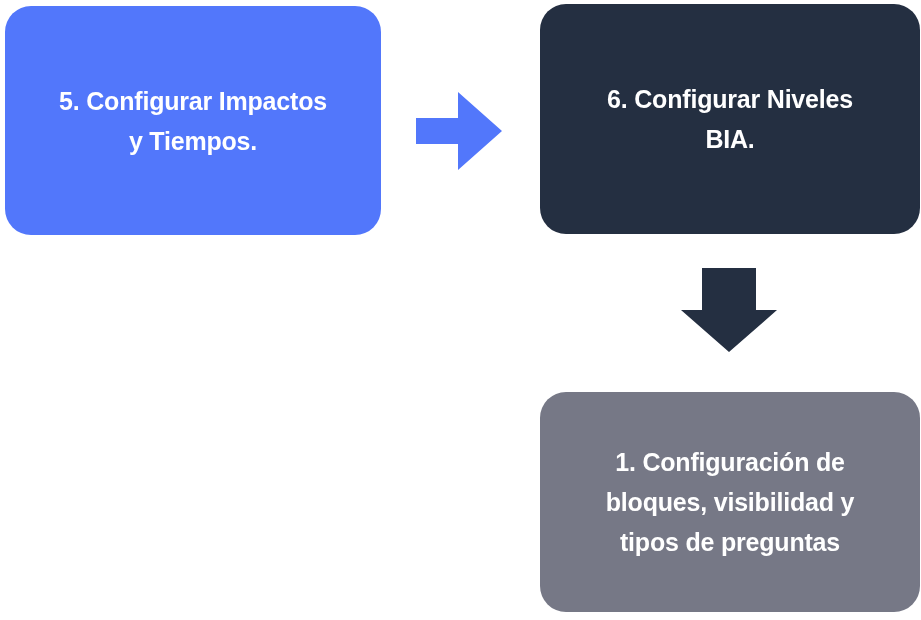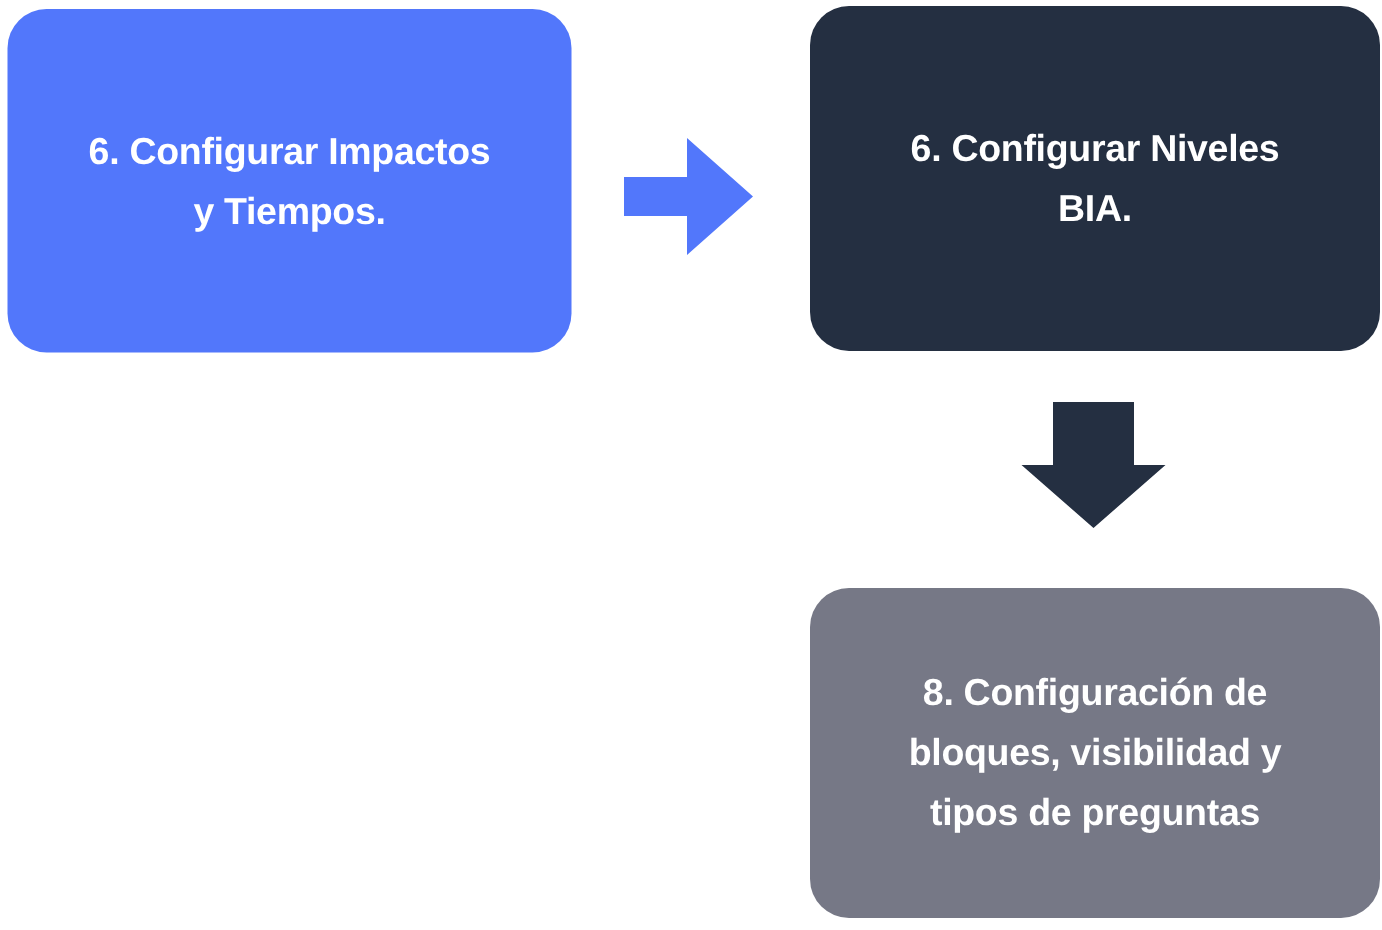--- a/index.html
+++ b/index.html
@@ -81,21 +81,21 @@
     width: 102px;
     height: 90px;
   }
 </style>
 </head>
 <body>
 
 <div id="canvas">
 
   <div class="node" id="node-1">
-    <span class="node-label">6. Configurar Impactos
+    <span class="node-label">5. Configurar Impactos
 y Tiempos.</span>
   </div>
 
   <div class="arrow" id="arrow-right">
     <svg width="90" height="86" viewBox="0 0 90 86" xmlns="http://www.w3.org/2000/svg" aria-hidden="true">
       <polygon points="2,30 44,30 44,4 88,43 44,82 44,56 2,56" fill="#5277fb"></polygon>
     </svg>
   </div>
 
   <div class="node" id="node-2">
@@ -103,18 +103,18 @@
 BIA.</span>
   </div>
 
   <div class="arrow" id="arrow-down">
     <svg width="102" height="90" viewBox="0 0 102 90" xmlns="http://www.w3.org/2000/svg" aria-hidden="true">
       <polygon points="24,3 78,3 78,45 99,45 51,87 3,45 24,45" fill="#242f41"></polygon>
     </svg>
   </div>
 
   <div class="node" id="node-3">
-    <span class="node-label">8. Configuración de
+    <span class="node-label">1. Configuración de
 bloques, visibilidad y
 tipos de preguntas</span>
   </div>
 
 </div>
 
 </body></html>

